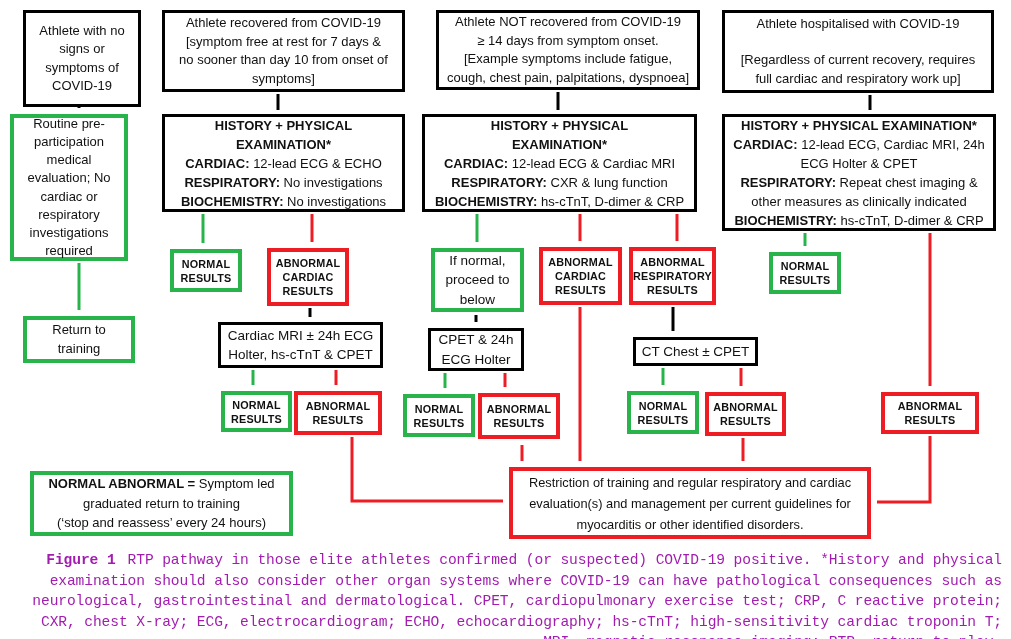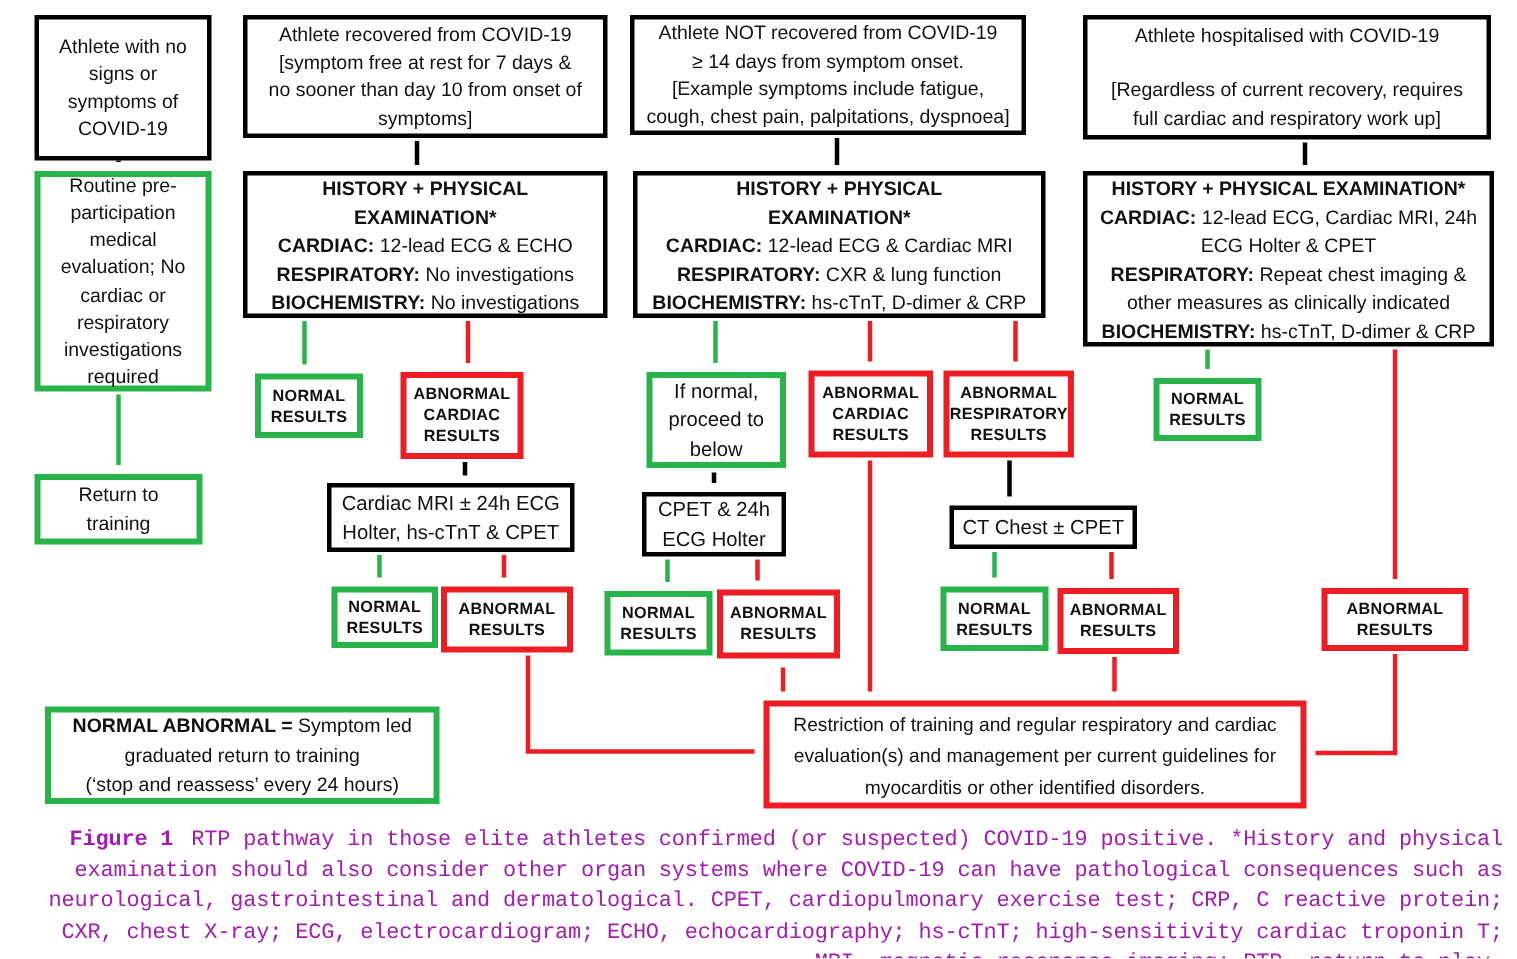--- a/index.html
+++ b/index.html
@@ -99,21 +99,21 @@
     <path class="sr" marker-end="url(#mk-r)" d="M743,438 V461"></path>
     <path class="sr" marker-end="url(#mk-r)" d="M930,233 V386"></path>
     <path class="sr" marker-end="url(#mk-r)" d="M352,437 V501 H503"></path>
     <path class="sr" marker-end="url(#mk-r)" d="M930,436 V502 H877"></path>
   </svg>
 
   <div class="node bk pre" style="left:23px;top:10px;width:118px;height:97px;">Athlete with no
 signs or
 symptoms of
 COVID-19</div>
-  <div class="node gr pre" style="left:23px;top:114px;width:118px;height:147px;line-height:18.2px;">Routine pre-
+  <div class="node gr pre" style="left:10px;top:114px;width:118px;height:147px;line-height:18.2px;">Routine pre-
 participation
 medical
 evaluation; No
 cardiac or
 respiratory
 investigations
 required</div>
   <div class="node gr pre" style="left:23px;top:316px;width:112px;height:47px;">Return to
 training</div>
 
@@ -133,21 +133,21 @@
   <div class="node rd res pre" style="left:267px;top:248px;width:82px;height:58px;">ABNORMAL
 CARDIAC
 RESULTS</div>
   <div class="node bk fu pre" style="left:218px;top:322px;width:165px;height:46px;">Cardiac MRI ± 24h ECG
 Holter, hs-cTnT &amp; CPET</div>
   <div class="node gr res pre" style="left:221px;top:391px;width:71px;height:41px;">NORMAL
 RESULTS</div>
   <div class="node rd res pre" style="left:294px;top:391px;width:88px;height:44px;">ABNORMAL
 RESULTS</div>
 
-  <div class="node bk pre" style="left:420px;top:10px;width:264px;height:80px;">Athlete NOT recovered from COVID-19
+  <div class="node bk pre" style="left:436px;top:10px;width:264px;height:80px;">Athlete NOT recovered from COVID-19
 ≥ 14 days from symptom onset.
 [Example symptoms include fatigue,
 cough, chest pain, palpitations, dyspnoea]</div>
   <div class="node bk exam" style="left:422px;top:114px;width:275px;height:98px;">
     <div class="t pre">HISTORY + PHYSICAL
 EXAMINATION*</div>
     <div><b>CARDIAC:</b> <span>12-lead ECG &amp; Cardiac MRI</span></div>
     <div><b>RESPIRATORY:</b> <span>CXR &amp; lung function</span></div>
     <div><b>BIOCHEMISTRY:</b> <span>hs-cTnT, D-dimer &amp; CRP</span></div>
   </div>

